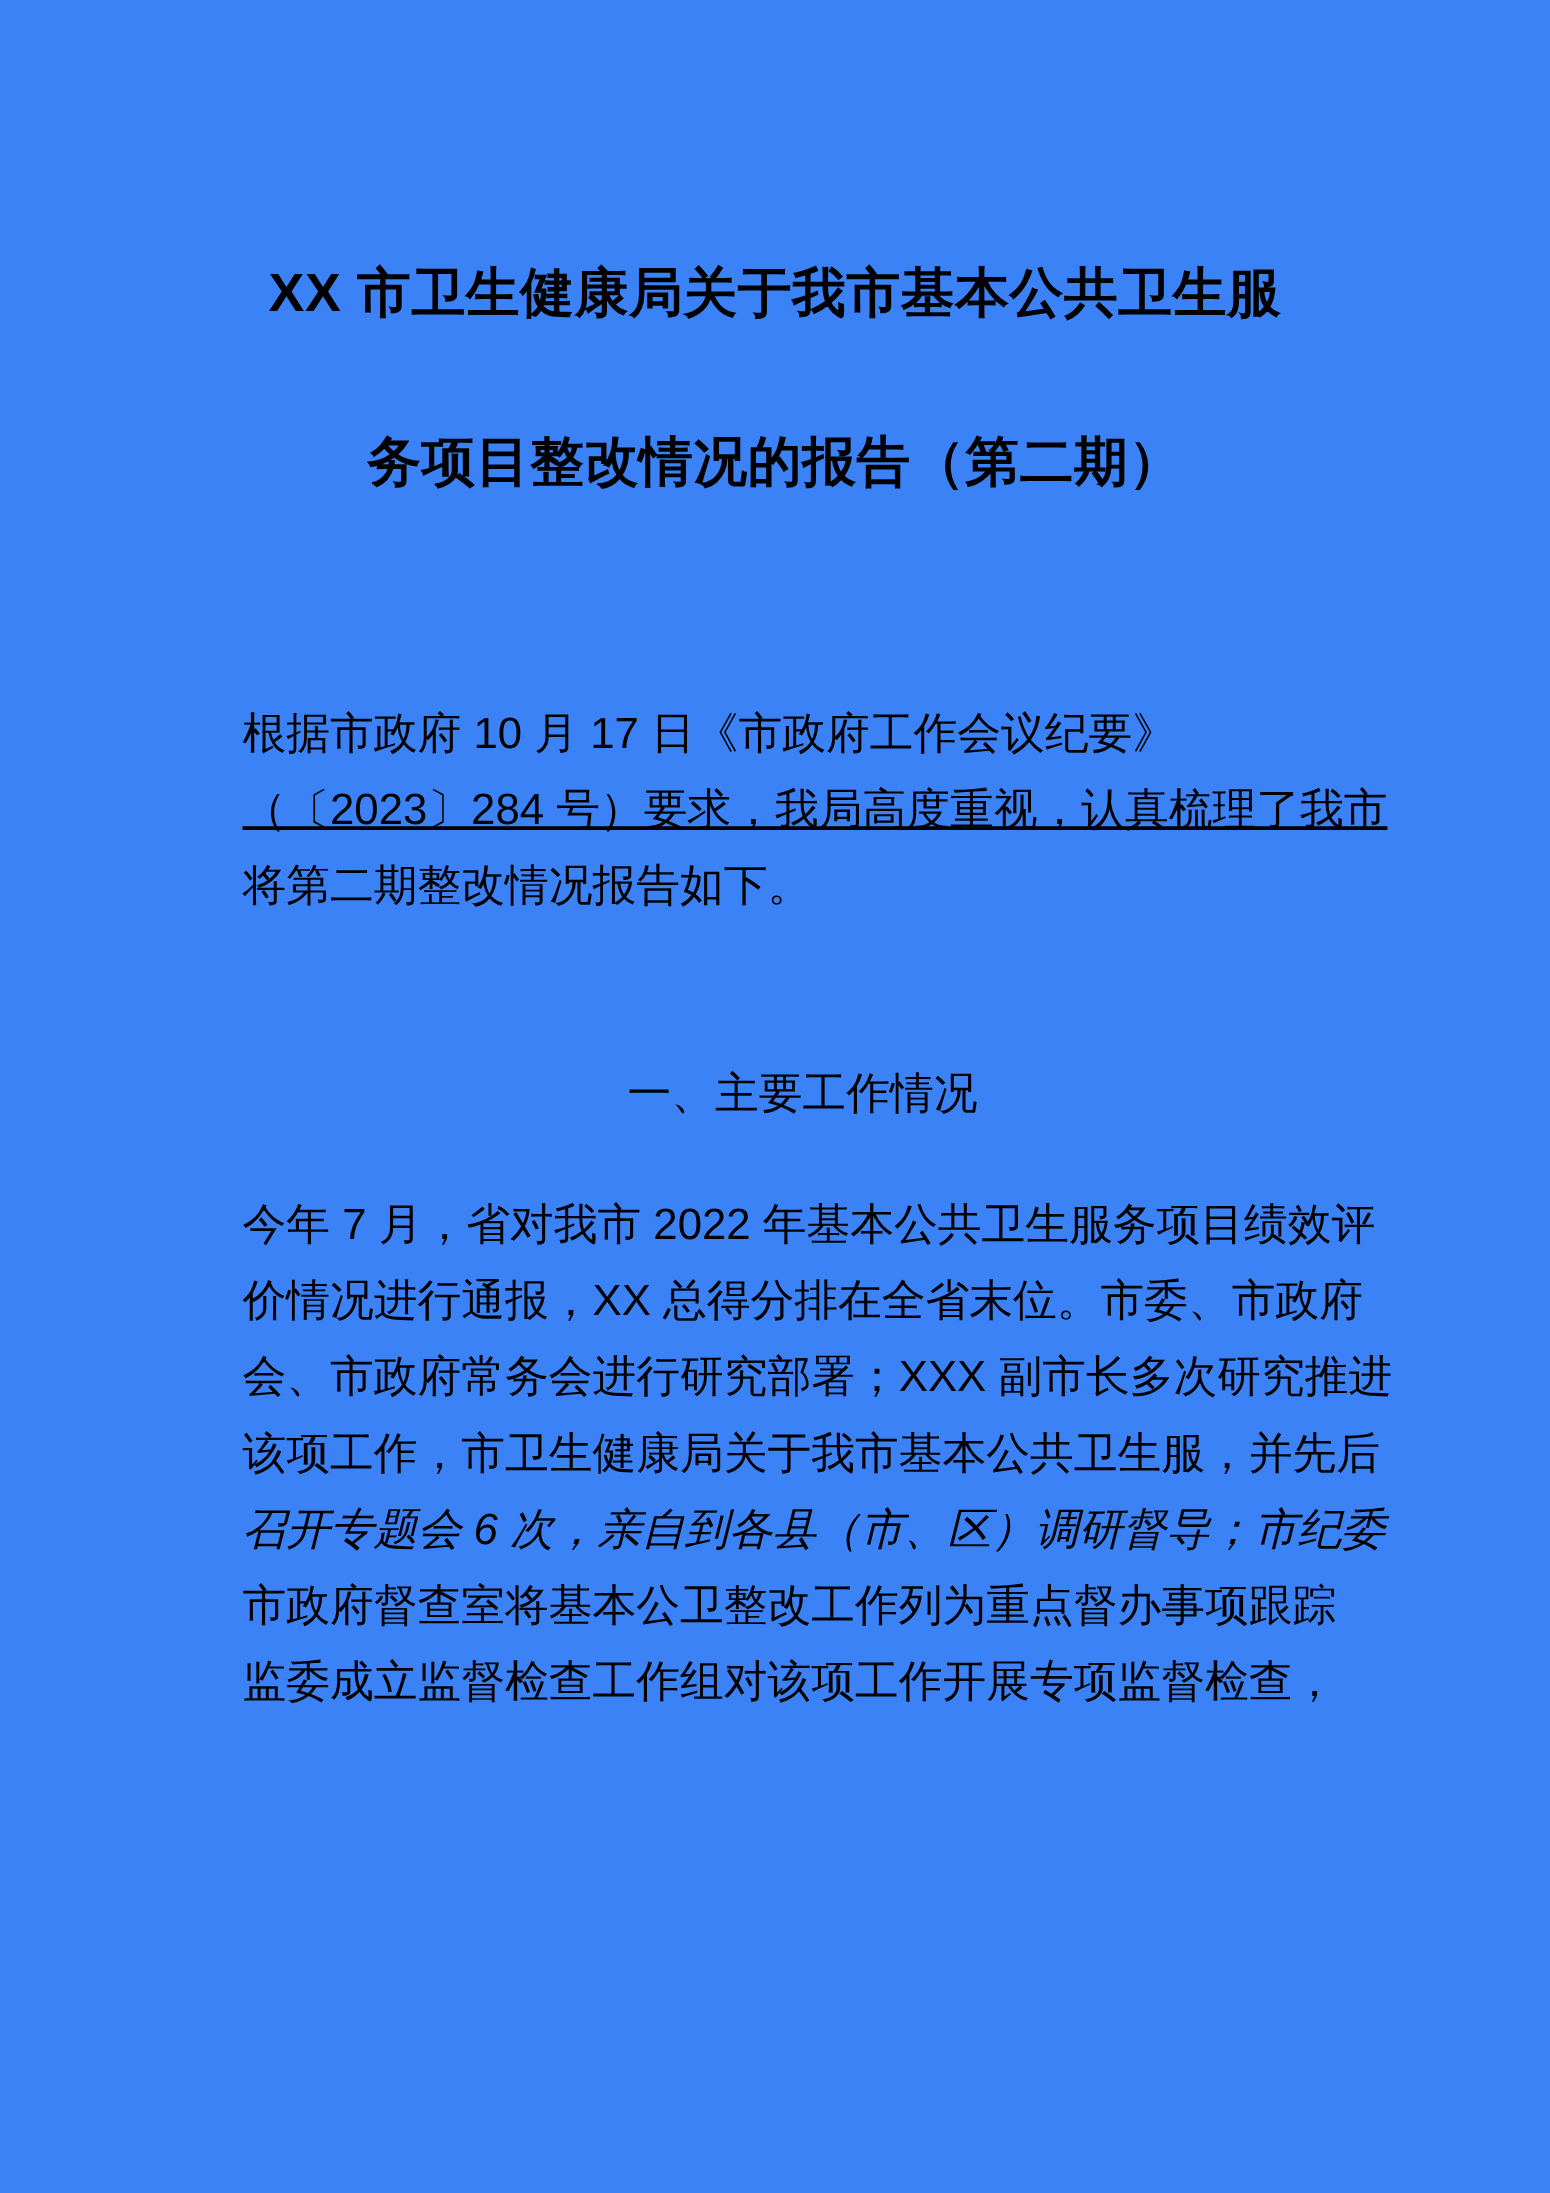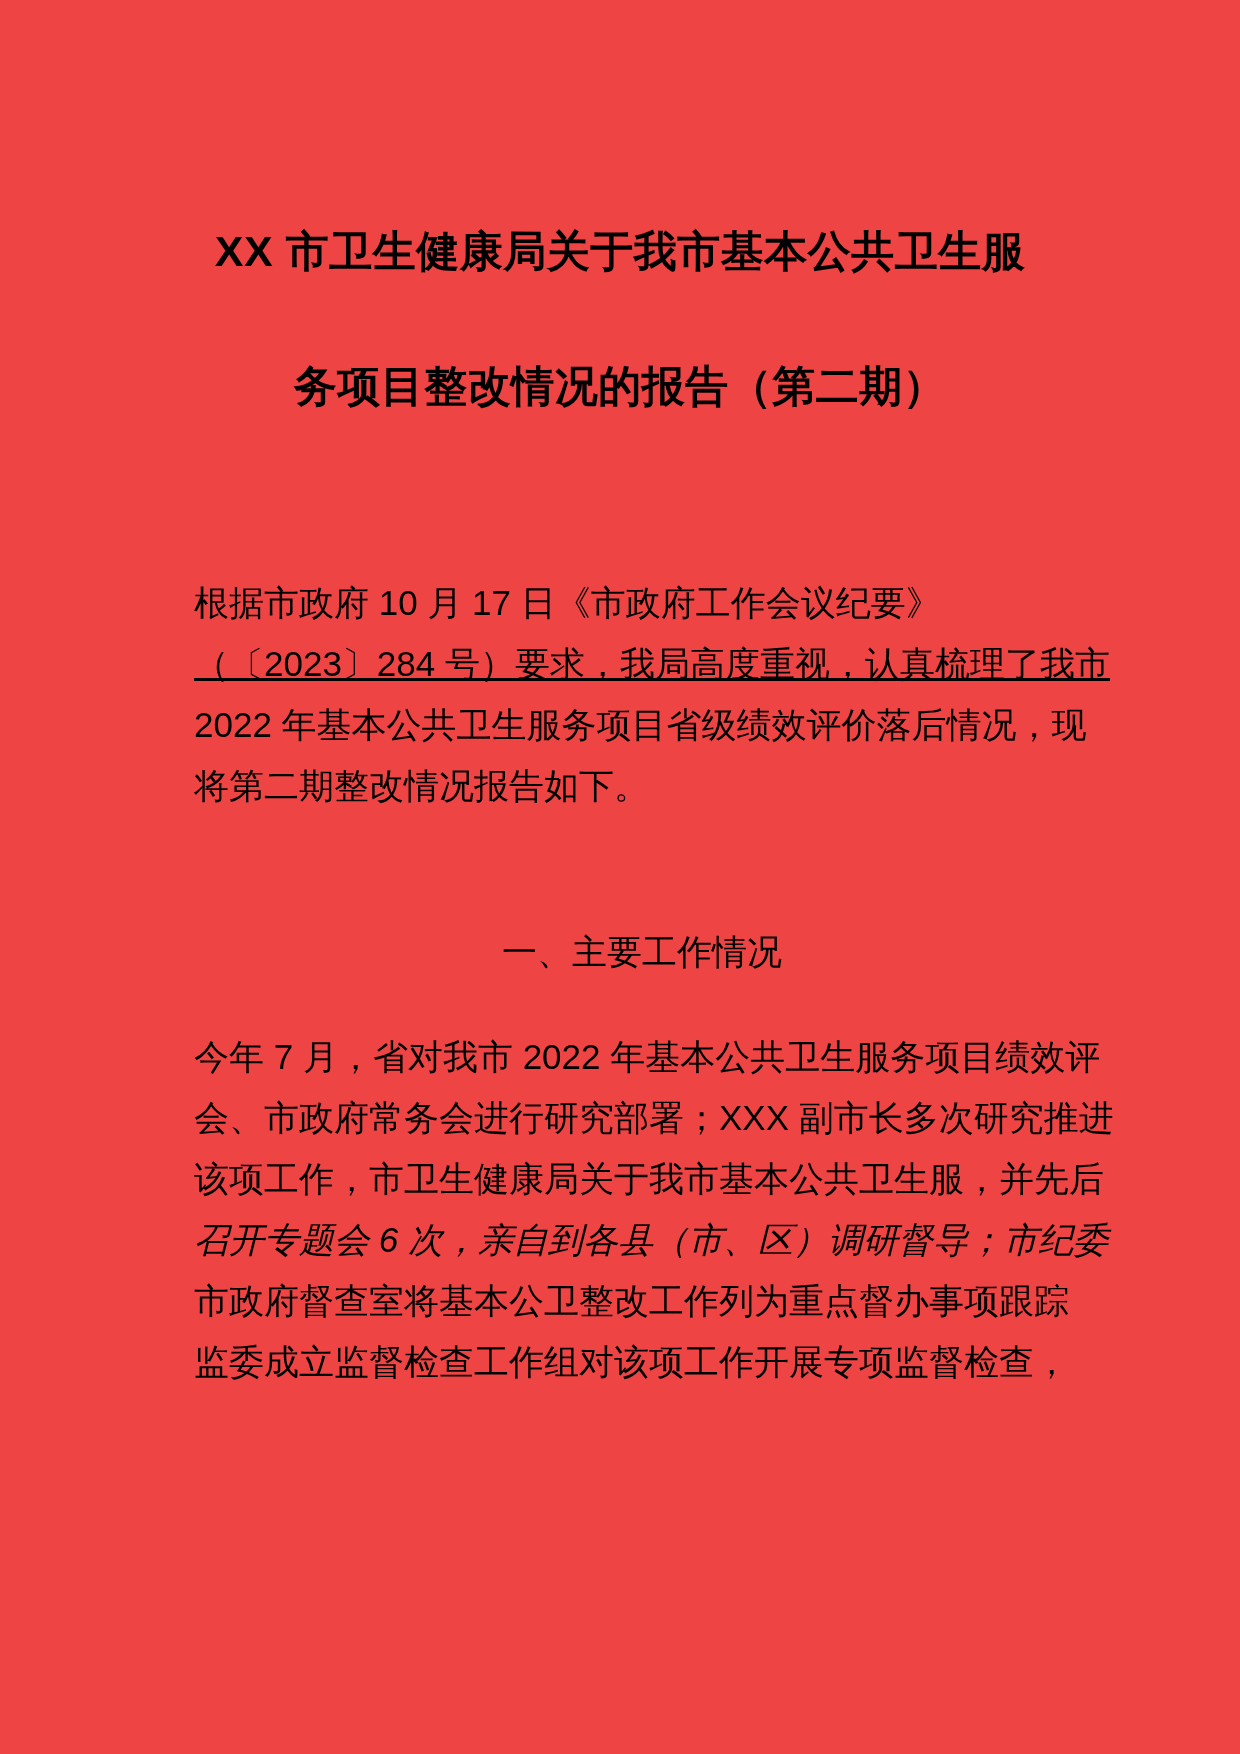--- a/index.html
+++ b/index.html
@@ -12,23 +12,23 @@
     height: 1754px;
     overflow: hidden;
     font-family: "Liberation Sans", "DejaVu Sans", sans-serif;
     color: #000000;
   }
 
   .page {
     position: relative;
     width: 1240px;
     height: 1754px;
-    background: #ef4444;
+    background: #3b82f6;
     box-sizing: border-box;
-    padding: 16px 150px;
+    padding: 0 150px;
   }
 
   
   .doc-title {
     margin: 0;
     padding-top: 168px;
     text-align: center;
     font-size: 43px;
     font-weight: 700;
     letter-spacing: 0.5px;
@@ -97,28 +97,28 @@
   <h1 class="doc-title">
     <span class="title-line">XX 市卫生健康局关于我市基本公共卫生服</span>
     <span class="title-line">务项目整改情况的报告（第二期）</span>
   </h1>
 
   <div class="body-block">
 
     <p class="para">
       <span class="jline loose" style="letter-spacing: 0px;">根据市政府 10 月 17 日《市政府工作会议纪要》</span>
       <span class="jline" style="letter-spacing: 0px; text-decoration: underline;">（〔2023〕284 号）要求，我局高度重视，认真梳理了我市</span>
-      <span class="jline" style="letter-spacing: 0px;">2022 年基本公共卫生服务项目省级绩效评价落后情况，现</span>
       <span class="jline">将第二期整改情况报告如下。</span>
     </p>
 
     <h2 class="section-heading">一、主要工作情况</h2>
 
     <p class="para">
       <span class="jline" style="letter-spacing: 0px;">今年 7 月，省对我市 2022 年基本公共卫生服务项目绩效评</span>
+      <span class="jline" style="letter-spacing: 0px;">价情况进行通报，XX 总得分排在全省末位。市委、市政府</span>
       <span class="jline" style="letter-spacing: 0px;">会、市政府常务会进行研究部署；XXX 副市长多次研究推进</span>
       <span class="jline" style="letter-spacing: 0px;">该项工作，市卫生健康局关于我市基本公共卫生服，并先后</span>
       <span class="jline" style="letter-spacing: 0px; font-style: italic;">召开专题会 6 次，亲自到各县（市、区）调研督导；市纪委</span>
       <span class="jline">市政府督查室将基本公卫整改工作列为重点督办事项跟踪</span>
       <span class="jline" style="letter-spacing: 0px;">监委成立监督检查工作组对该项工作开展专项监督检查，</span>
     </p>
 
   </div>
 </div>
 

